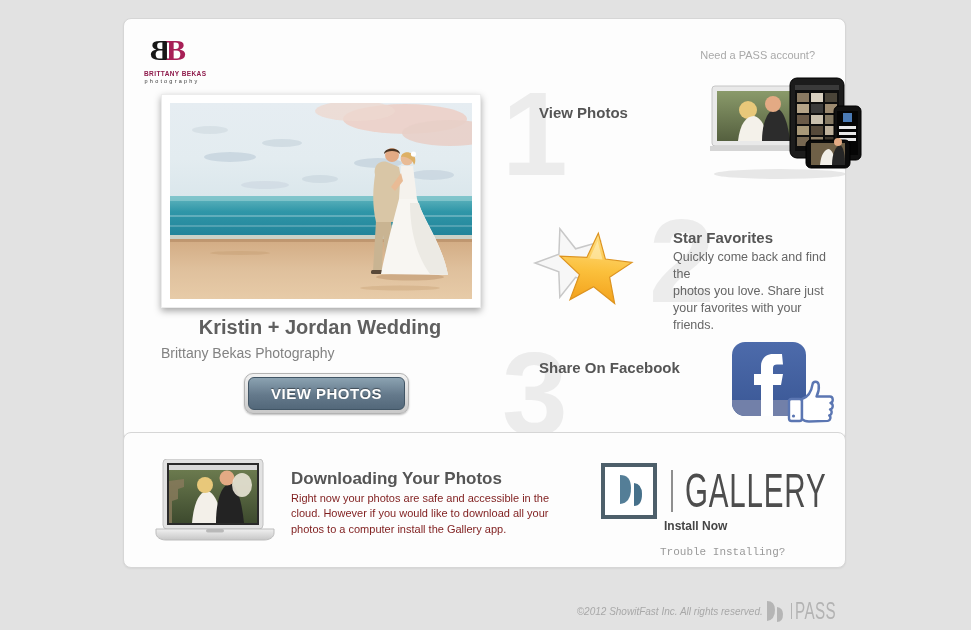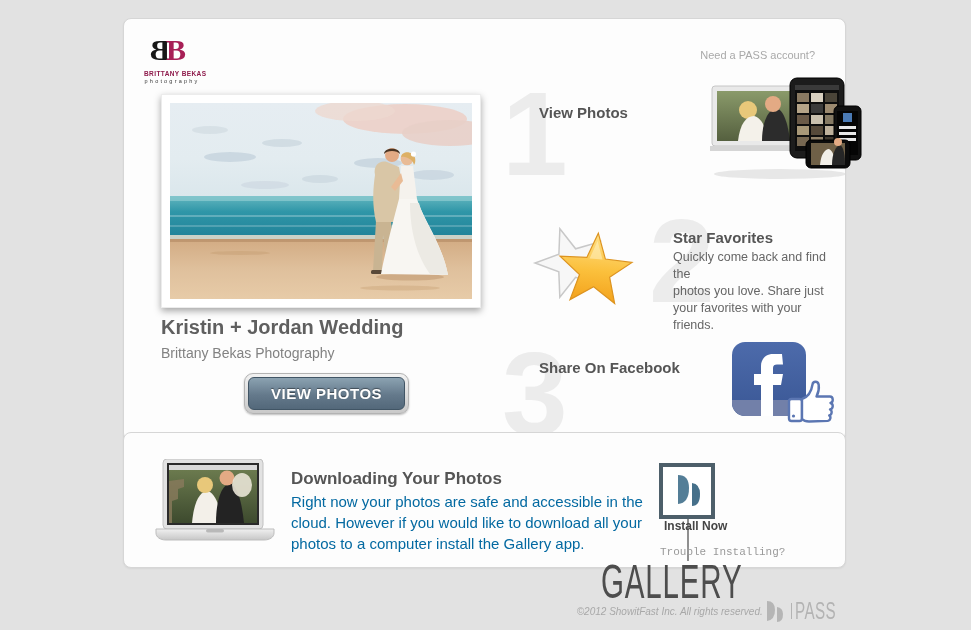--- a/index.html
+++ b/index.html
@@ -16,36 +16,36 @@
   .mono-left{left:6px;color:#171717;transform:scaleX(-1);}
   .mono-right{left:22px;color:#a71f56;}
   .brand-name{font-size:6.5px;font-weight:bold;color:#8e1a4b;letter-spacing:.4px;margin-top:3px;white-space:nowrap;}
   .brand-sub{font-size:5.5px;color:#3a3a3a;letter-spacing:2.2px;margin-top:1px;white-space:nowrap;}
 
   .account-link{position:absolute;right:30px;top:22px;font-size:11px;color:#a9a9a9;cursor:pointer;margin-top:8px;}
 
   
   .photo-frame{position:absolute;left:37px;top:75px;width:302px;height:196px;background:#fff;padding:8px;box-shadow:0 3px 7px rgba(0,0,0,.35);border:1px solid #ececec;}
   .photo-frame svg{display:block;}
-  .hero-title{position:absolute;left:37px;top:297px;width:318px;font-size:20px;font-weight:bold;color:#5f5f5f;}
+  .hero-title{position:absolute;left:37px;top:297px;width:318px;text-align:center;font-size:20px;font-weight:bold;color:#5f5f5f;}
   .hero-sub{position:absolute;left:37px;top:326px;width:318px;text-align:left;font-size:14px;color:#828282;}
   .btn-rim{position:absolute;left:120px;top:354px;background:linear-gradient(#f2f2f2,#c9c9c9);border:1px solid #b3b3b3;border-radius:9px;padding:3px;box-shadow:0 1px 2px rgba(0,0,0,.25);cursor:pointer;}
   .btn{display:block;background:linear-gradient(#8ba2b1,#64798b 55%,#53687a);border:1px solid #41566 4;border:1px solid #415565;border-radius:6px;padding:7px 22px;font-size:15px;font-weight:bold;color:#fff;letter-spacing:.5px;text-shadow:0 -1px 1px rgba(0,0,0,.45);cursor:pointer;}
 
   
   .feature{position:absolute;}
   .big-num{position:absolute;font-size:118px;font-weight:bold;color:#ececec;line-height:.8;z-index:0;}
   .f-title{position:relative;z-index:1;font-size:15px;font-weight:bold;color:#555;margin:0 0 3px 0;}
   .f-text{position:relative;z-index:1;font-size:12.5px;color:#666;line-height:1.35;white-space:pre-line;margin:0;}
   .f-art{position:absolute;z-index:1;}
 
   
   .dl-head{position:absolute;left:167px;top:36px;font-size:17px;font-weight:bold;color:#555;}
-  .dl-text{position:absolute;left:167px;top:58px;font-size:15px;color:#0369a1;line-height:1.4;white-space:pre-line;}
-  .gal{position:absolute;left:477px;top:30px;display:flex;align-items:center;flex-direction:column;}
+  .dl-text{position:absolute;left:167px;top:58px;font-size:11px;color:#7f1d1d;line-height:1.4;white-space:pre-line;}
+  .gal{position:absolute;left:477px;top:30px;display:flex;align-items:center;}
   .gal-sep{width:2px;height:42px;background:#8f8f8f;margin:0 12px 0 14px;}
   .gal-name{font-size:36px;font-weight:400;color:#4d4d4d;letter-spacing:1px;transform:scale(.82,1.32);transform-origin:left center;white-space:nowrap;}
   .install{position:absolute;left:540px;top:86px;font-size:12px;font-weight:bold;color:#454545;cursor:pointer;}
   .trouble{position:absolute;left:536px;top:113px;font-size:11px;color:#9a9a9a;cursor:pointer;font-family:Liberation Mono, monospace;}
 
   
   .footer{position:absolute;right:125px;top:599px;display:flex;align-items:center;}
   .copyright{font-size:10px;color:#a8a8a8;margin-right:1px;font-style:italic;}
   .pass-word{font-size:19px;color:#b3b3b3;font-weight:400;letter-spacing:.5px;transform:scale(.8,1.25);transform-origin:left center;}
   .pass-sep{width:1px;height:16px;background:#b3b3b3;margin:0 3px;}

